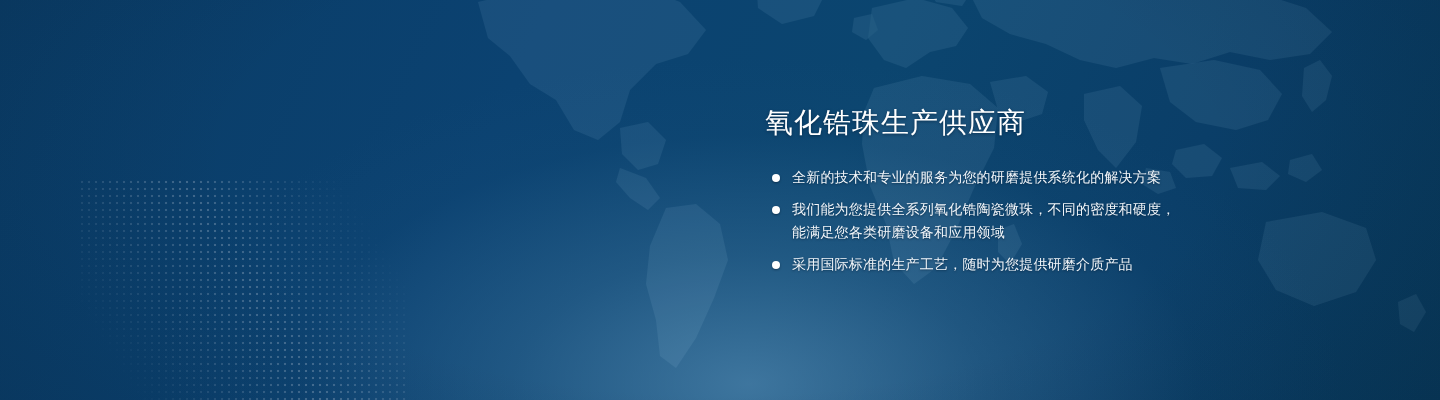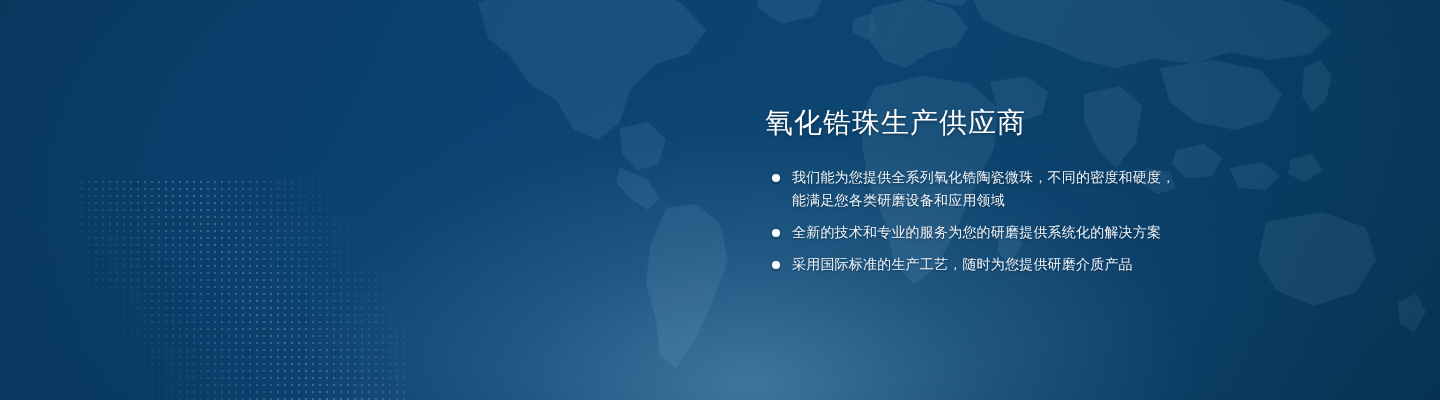--- a/index.html
+++ b/index.html
@@ -318,27 +318,27 @@
   <div class="halftone"></div>
 
   <div class="copy">
 
     <h1 class="headline">氧化锆珠生产供应商</h1>
 
     <ul class="bullets">
 
       <li class="bullet">
         <span class="dot"></span>
+        <span class="bullet-text">全新的技术和专业的服务为您的研磨提供系统化的解决方案</span>
+      </li>
+
+      <li class="bullet">
+        <span class="dot"></span>
         <span class="bullet-text">我们能为您提供全系列氧化锆陶瓷微珠，不同的密度和硬度，</span>
         <span class="bullet-line2">能满足您各类研磨设备和应用领域</span>
-      </li>
-
-      <li class="bullet">
-        <span class="dot"></span>
-        <span class="bullet-text">全新的技术和专业的服务为您的研磨提供系统化的解决方案</span>
       </li>
 
       <li class="bullet">
         <span class="dot"></span>
         <span class="bullet-text">采用国际标准的生产工艺，随时为您提供研磨介质产品</span>
       </li>
 
     </ul>
   </div>
 

